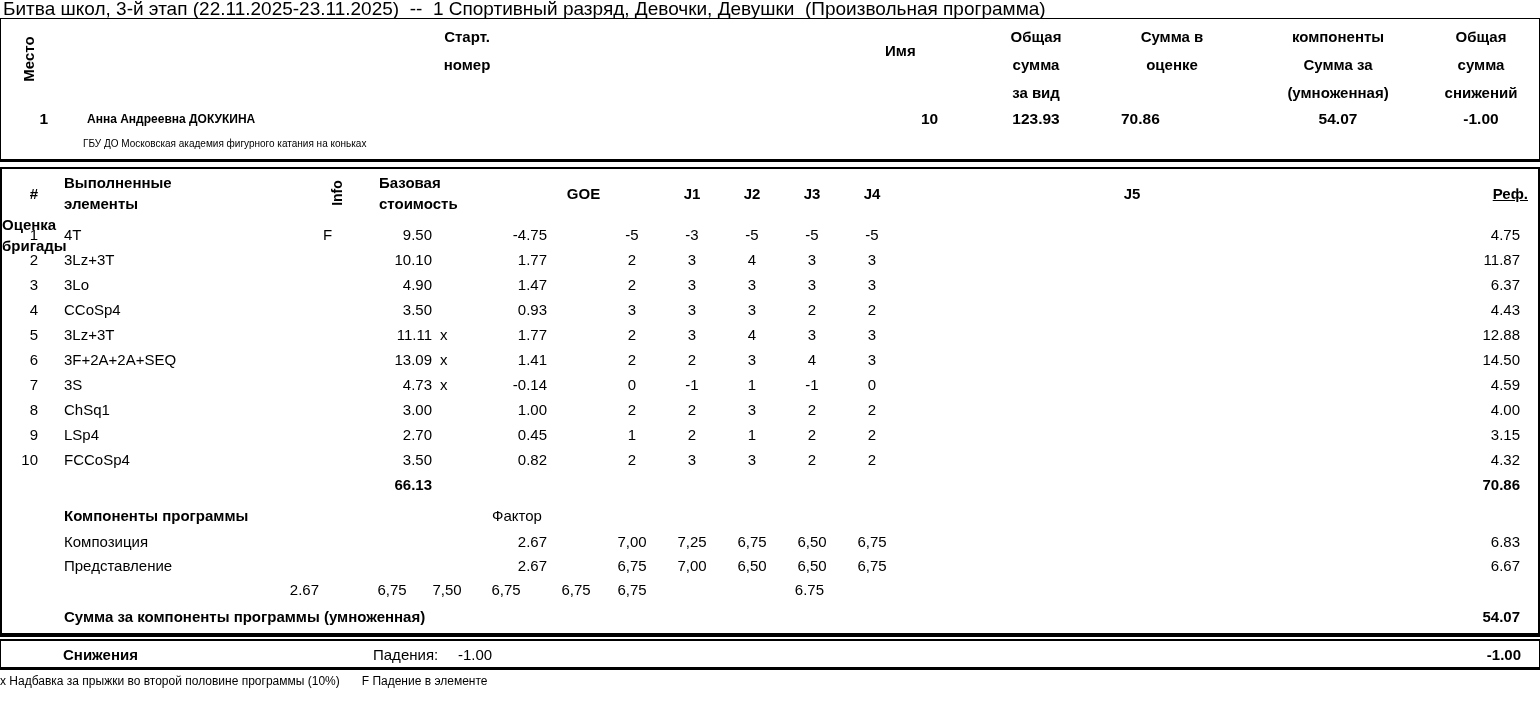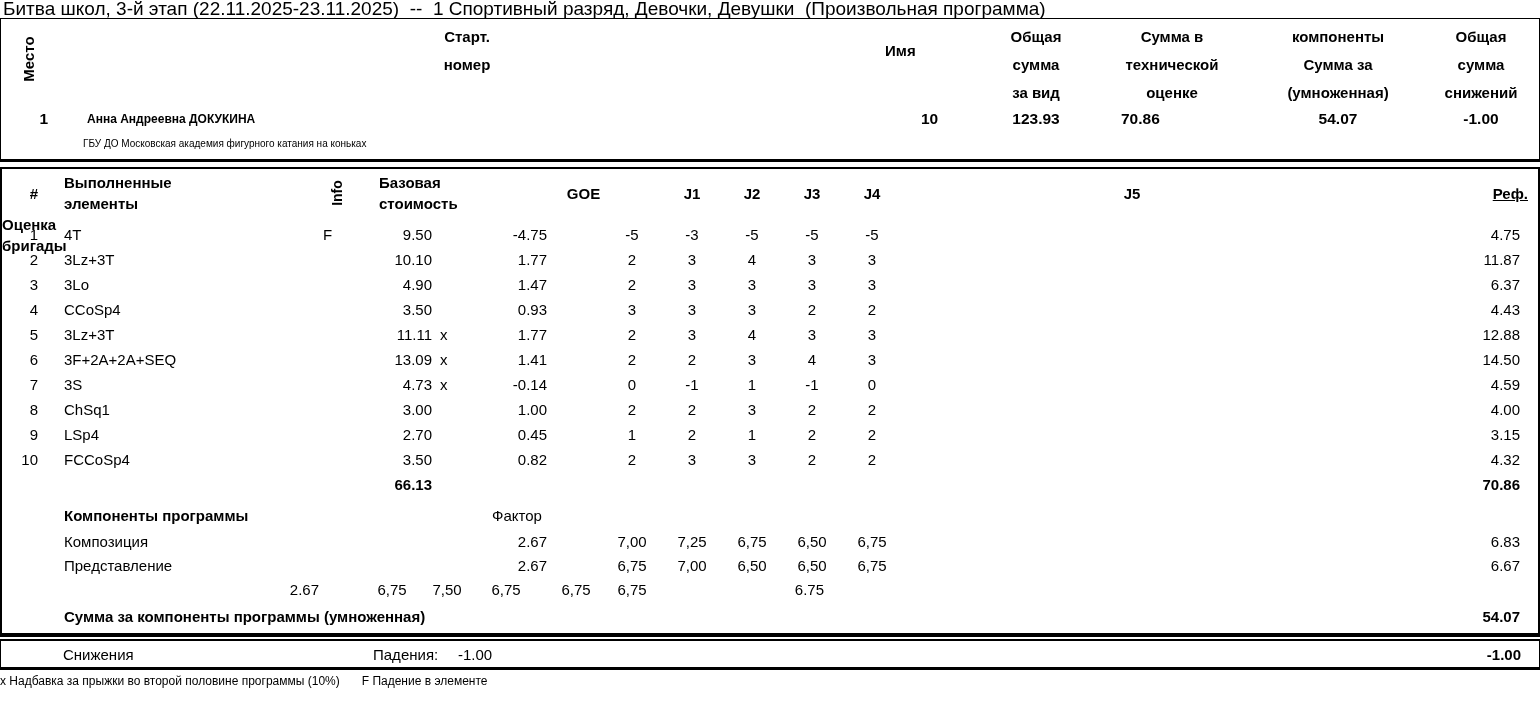--- a/index.html
+++ b/index.html
@@ -87,21 +87,21 @@
   .sum-label { grid-column:2 / span 11; padding-left:22px; }
 
   
   .deduct-box {
     margin-top:2px; width:1540px;
     border:1px solid #000; border-top:2px solid #000; border-bottom:3px solid #000;
     padding-left:62px;
     display:grid; grid-template-columns:310px 82px 90px 1fr 116px;
     height:31px; align-items:center; font-size:15px;
   }
-  .d-label { font-weight:normal; }
+  .d-label { font-weight:bold; }
   .d-falls-value { padding-left:3px; }
   .d-total { text-align:right; padding-right:18px; font-weight:bold; }
 
   .footnote { margin-top:4px; padding-left:0; font-size:12px; line-height:14px; }
   .footnote span { margin-right:22px; }
 </style>
 </head>
 <body>
 
 <div class="title">Битва школ, 3-й этап (22.11.2025-23.11.2025)  --  1 Спортивный разряд, Девочки, Девушки  (Произвольная программа)</div>
@@ -116,21 +116,20 @@
       <div>номер</div>
     </div>
     <div class="rcell name-col">Имя</div>
     <div class="rcell">
       <div>Общая</div>
       <div>сумма</div>
       <div>за вид</div>
     </div>
     <div class="rcell">
       <div>Сумма в</div>
-      <div>технической</div>
       <div>оценке</div>
     </div>
     <div class="rcell">
       <div>компоненты</div>
       <div>Сумма за</div>
       <div>(умноженная)</div>
     </div>
     <div class="rcell">
       <div>Общая</div>
       <div>сумма</div>

